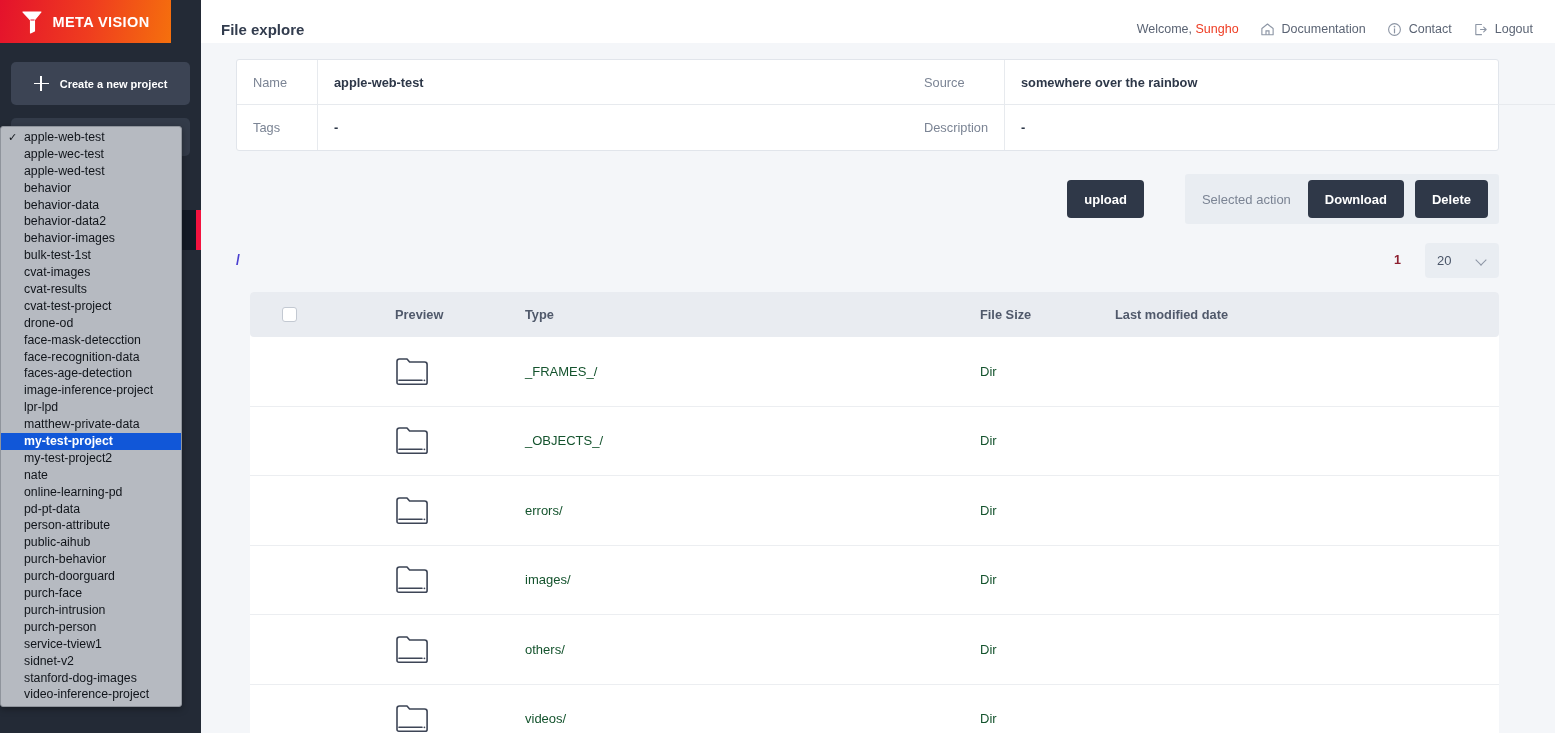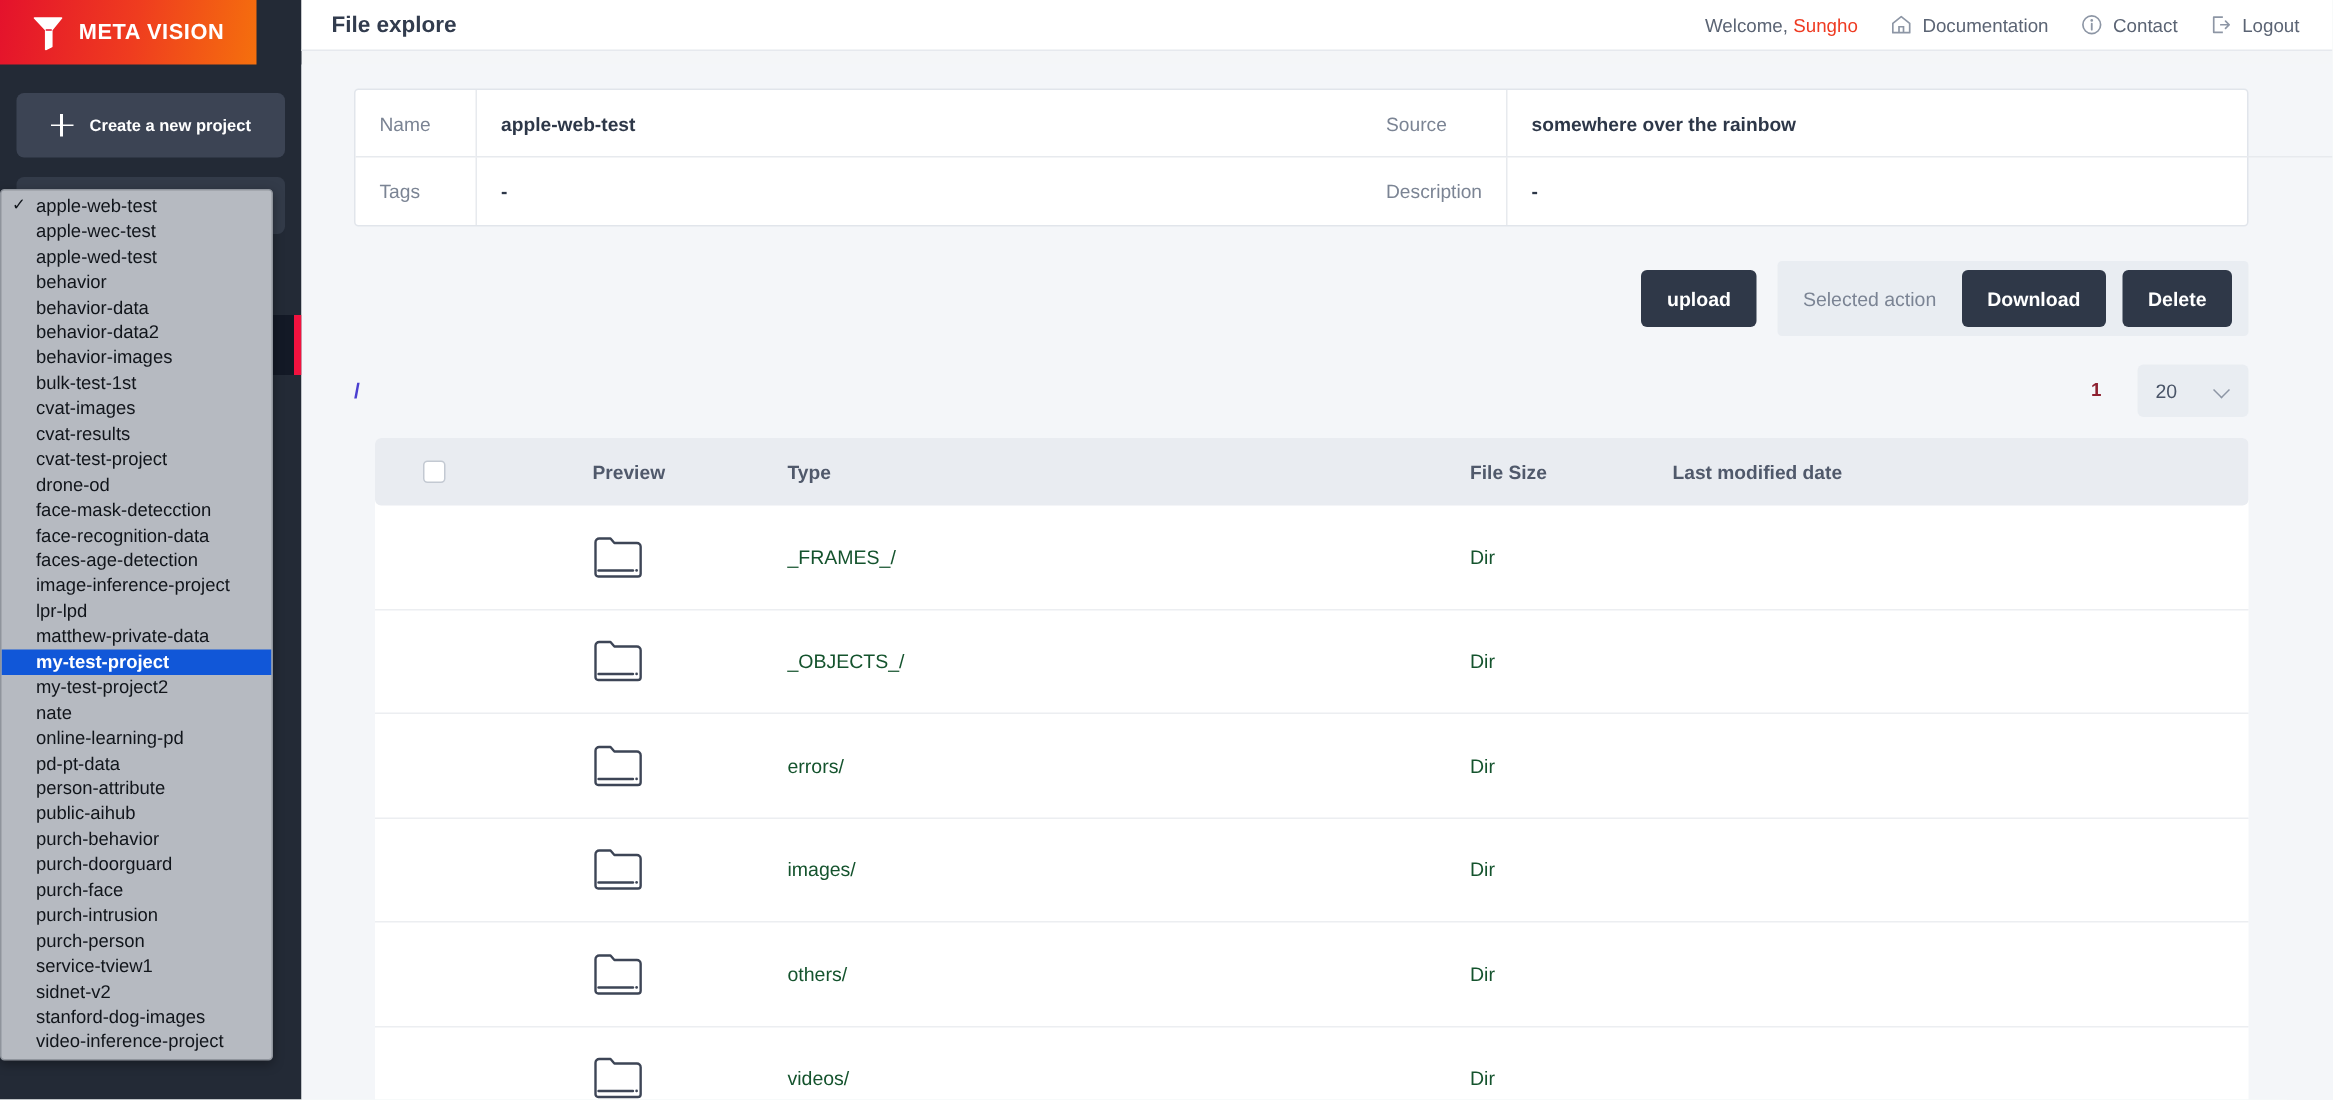--- a/index.html
+++ b/index.html
@@ -87,21 +87,21 @@
   }
   .dd-item.selected { background: #1157d8; color: #fff; font-weight: 600; }
   .dd-item.checked::before {
     content: "✓"; position: absolute; left: 7px; top: 0;
     font-size: 11px; color: #11151b;
   }
 
   
   .topbar {
     position: absolute; left: 201px; top: 0;
-    width: 1354px; height: 34px;
+    width: 1354px; height: 59px;
     background: #fff; border-bottom: 1px solid #e6e9ee;
     display: flex; align-items: center;
   }
   .page-title {
     margin-left: 20px; font-size: 15px; color: #323c4e; font-weight: 600;
   }
   .topnav {
     margin-left: auto; margin-right: 22px;
     display: flex; align-items: center; gap: 21px;
   }
@@ -131,21 +131,21 @@
     height: 45px; display: flex; align-items: center;
     padding: 0 16px; font-size: 12.8px;
     border-bottom: 1px solid #e7eaee;
   }
   .cell.lbl { color: #7b8494; }
   .cell.val { color: #2d3748; font-weight: 600; border-left: 1px solid #e7eaee; }
   .cell.r2 { border-bottom: none; }
 
   .actions-row {
     margin: 23px 56px 0 19px;
-    display: flex; justify-content: flex-end; align-items: center;
+    display: flex; justify-content: flex-end; align-items: center; gap: 27px;
   }
   .btn-dark {
     background: #2f3848; color: #fff; border: none; border-radius: 4px;
     font-size: 13px; font-weight: 600; height: 38px; padding: 0 17px;
     cursor: pointer; font-family: inherit;
   }
   .action-group {
     margin-left: 14px; background: #e9edf2; border-radius: 3px;
     height: 50px; display: flex; align-items: center; gap: 11px;
     padding: 0 11px;

